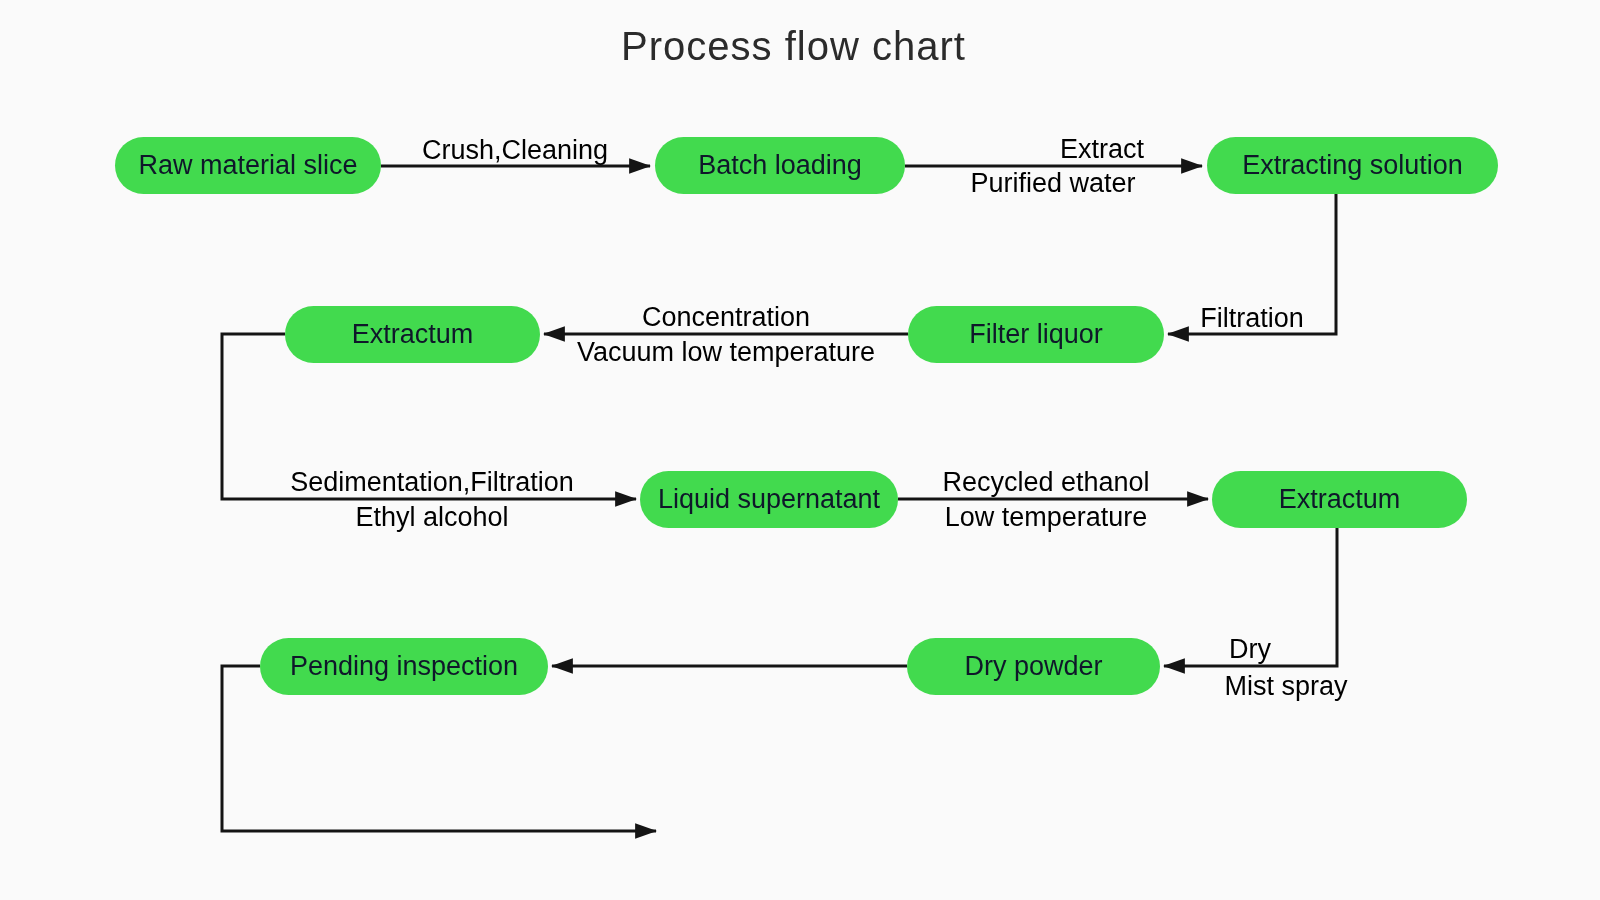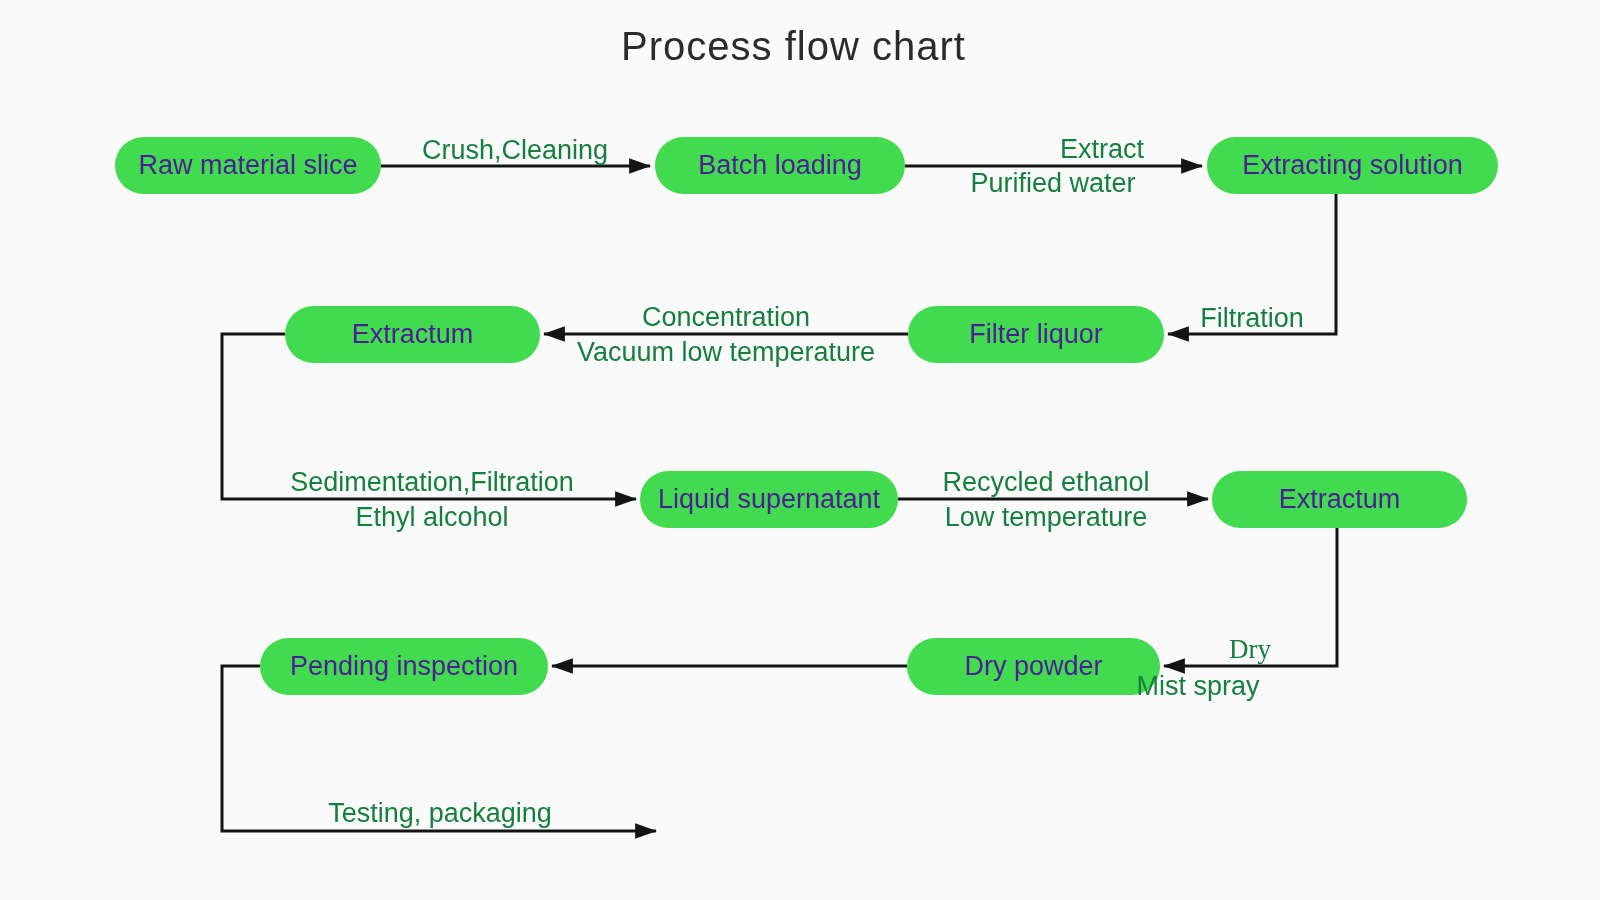--- a/index.html
+++ b/index.html
@@ -35,29 +35,29 @@
   }
   .node {
     position: absolute;
     height: 57px;
     border-radius: 28.5px;
     display: flex;
     align-items: center;
     justify-content: center;
     font-size: 27px;
     font-weight: 300;
-    color: #4c1d95;
+    color: #0f172a;
     white-space: nowrap;
   }
   .elabel {
     position: absolute;
     transform: translateX(-50%);
     font-size: 27px;
     font-weight: 300;
-    color: #15803d;
+    color: #000000;
     line-height: 32px;
     white-space: nowrap;
     text-align: center;
   }
 </style>
 </head>
 <body>
 
 <div class="canvas">
 
@@ -99,19 +99,18 @@
 
   <div class="elabel" style="left:726px;  top:301px;">Concentration</div>
   <div class="elabel" style="left:726px;  top:336px;">Vacuum low temperature</div>
 
   <div class="elabel" style="left:432px;  top:466px;">Sedimentation,Filtration</div>
   <div class="elabel" style="left:432px;  top:501px;">Ethyl alcohol</div>
 
   <div class="elabel" style="left:1046px; top:466px;">Recycled ethanol</div>
   <div class="elabel" style="left:1046px; top:501px;">Low temperature</div>
 
-  <div class="elabel" style="left:1250px; top:633px;font-family:Liberation Serif, serif;">Dry</div>
-  <div class="elabel" style="left:1198px; top:670px;">Mist spray</div>
+  <div class="elabel" style="left:1250px; top:633px;">Dry</div>
+  <div class="elabel" style="left:1286px; top:670px;">Mist spray</div>
 
 
-  <div class="elabel" style="left:440px;  top:797px;">Testing, packaging</div>
 
 </div>
 
 </body></html>

